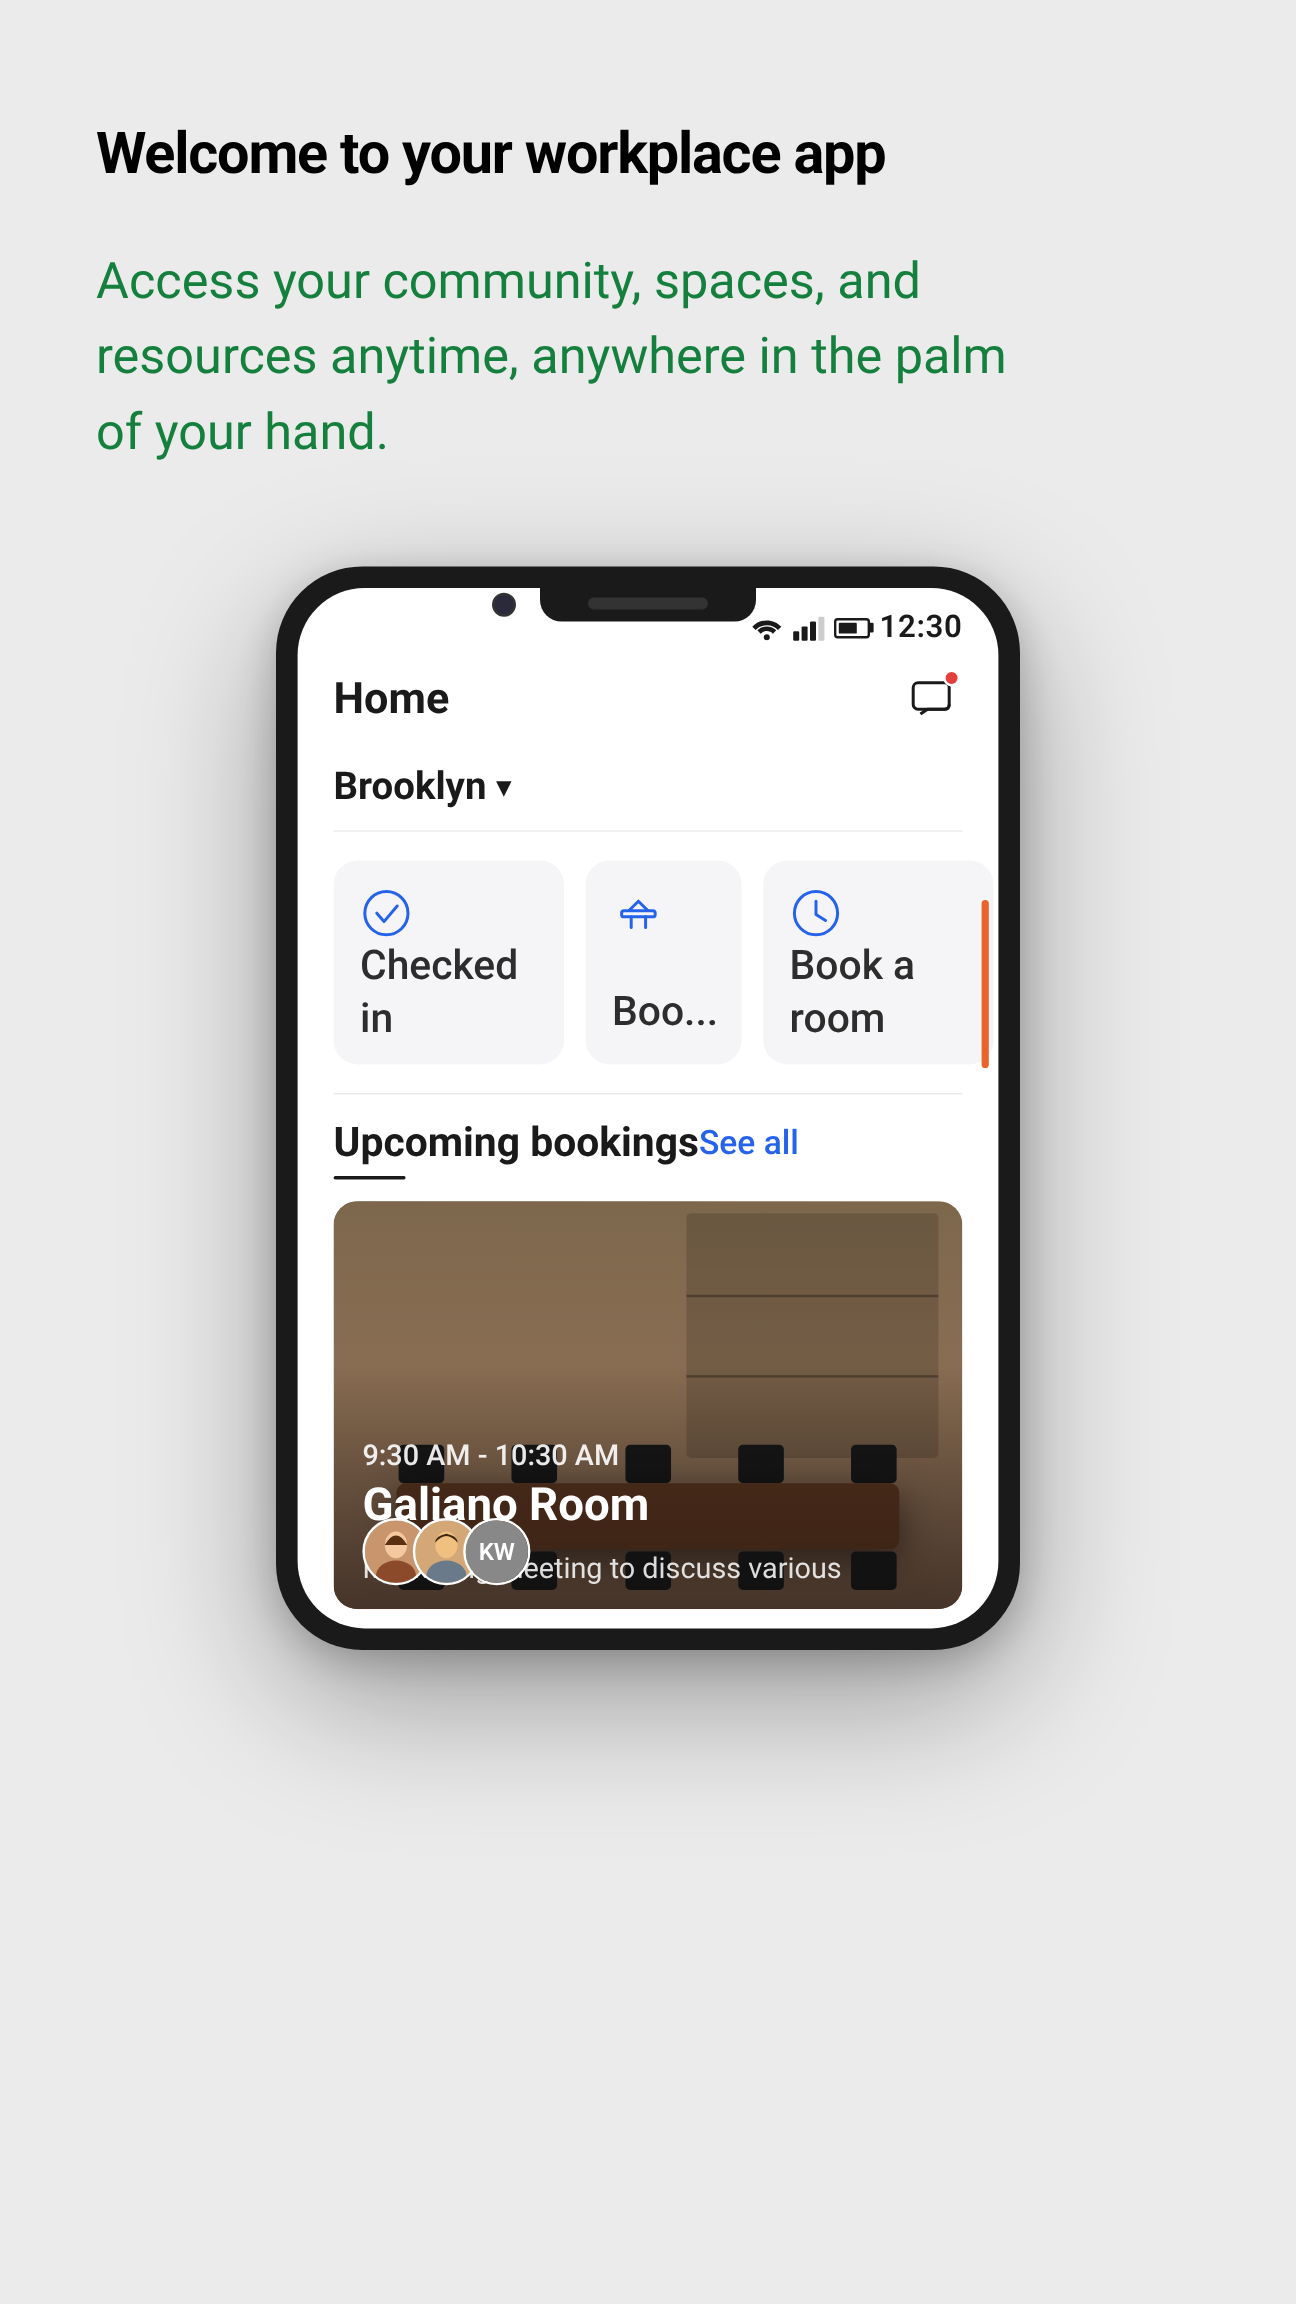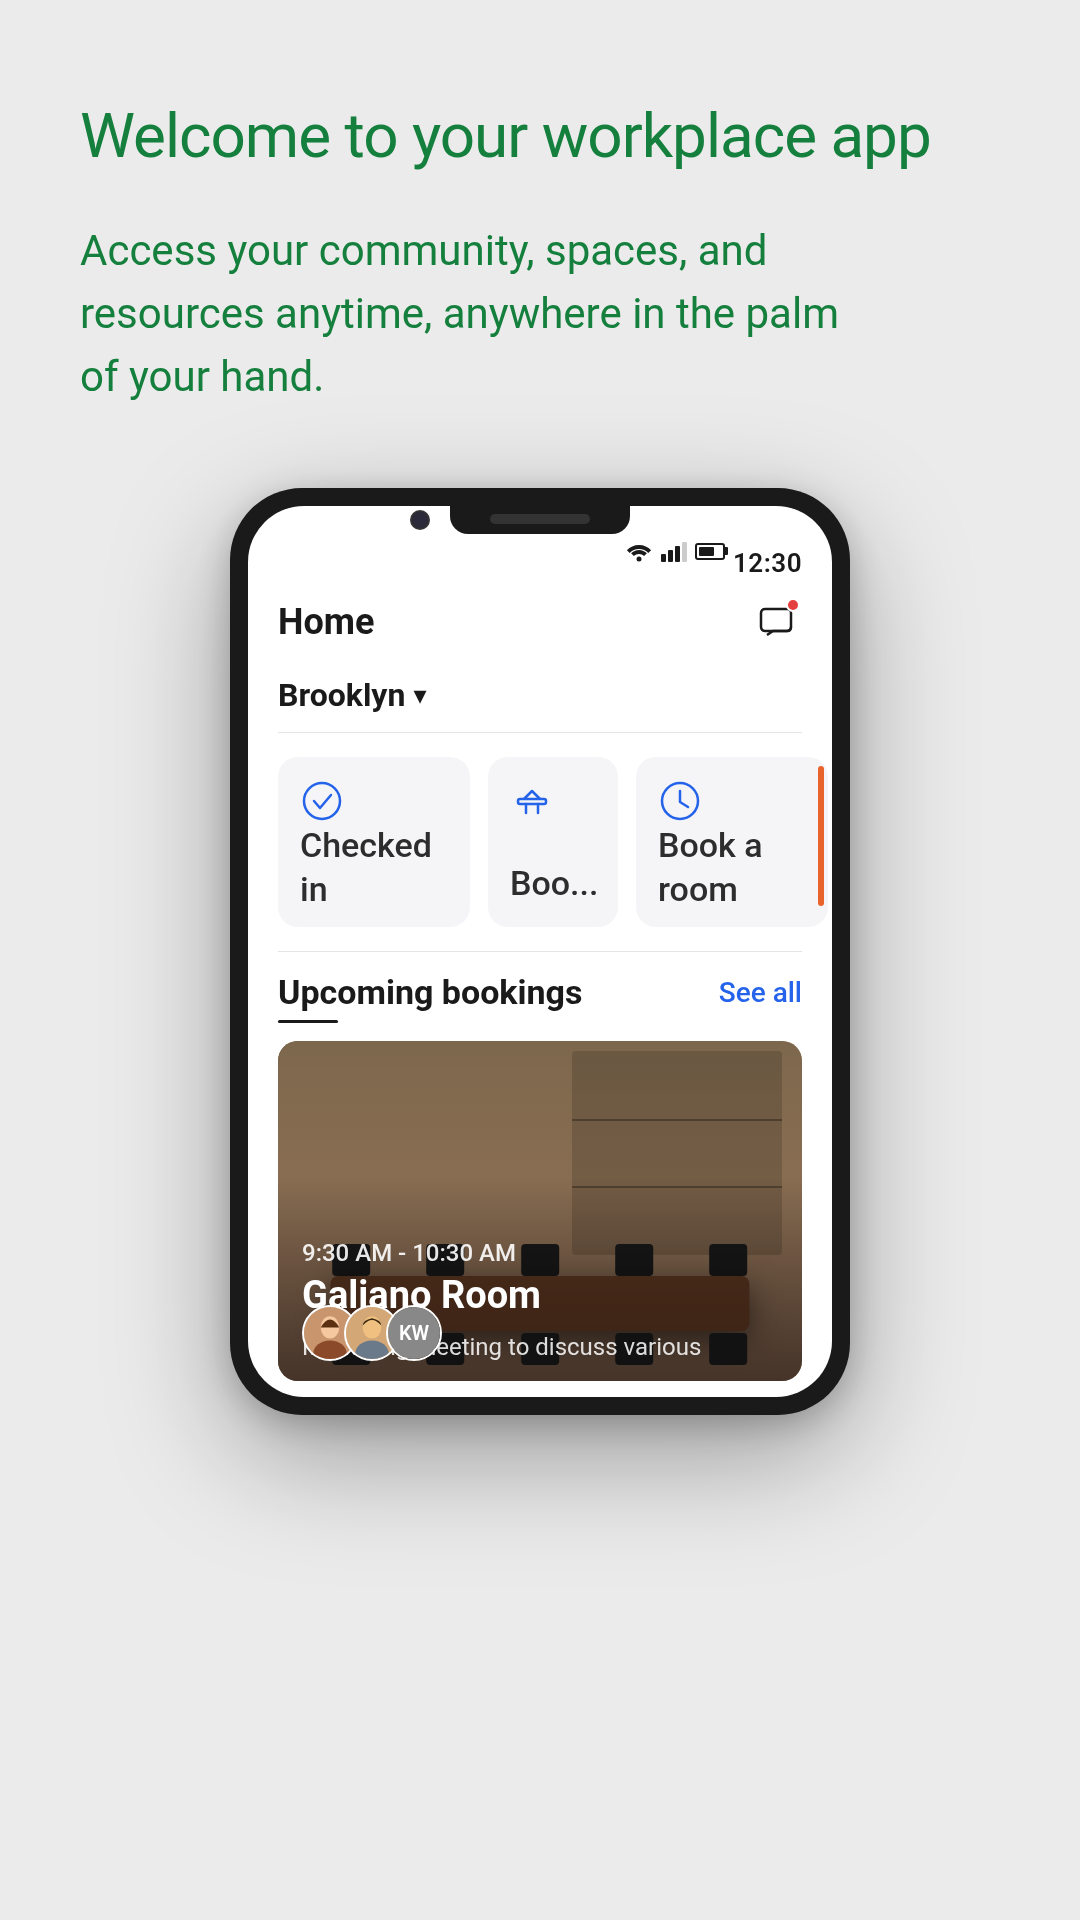--- a/index.html
+++ b/index.html
@@ -22,23 +22,23 @@
       align-items: center;
       padding: 100px 80px 0 80px;
     }
 
     .hero-section {
       width: 100%;
       margin-bottom: 60px;
     }
 
     .hero-title {
-      font-size: 62px;
-      font-weight: 400;
-      color: #15803d;
+      font-size: 48px;
+      font-weight: 700;
+      color: #000000;
       line-height: 1.15;
       margin-bottom: 48px;
       letter-spacing: -1px;
     }
 
     .hero-subtitle {
       font-size: 42px;
       font-weight: 400;
       color: #15803d;
       line-height: 1.5;
@@ -181,21 +181,20 @@
       height: 100%;
       background: #1a1a1a;
       border-radius: 1px;
     }
 
     .status-time {
       font-size: 26px;
       font-weight: 600;
       color: #1a1a1a;
       letter-spacing: 0.5px;
-      margin-top: 24px;
     }
 
     
     .app-header {
       display: flex;
       justify-content: space-between;
       align-items: center;
       padding: 10px 30px 20px 30px;
     }
 
@@ -291,24 +290,22 @@
       line-height: 1.3;
     }
 
     
     .bookings-section {
       padding: 20px 30px 16px 30px;
     }
 
     .section-header {
       display: flex;
-      justify-content: space-between;
       align-items: center;
       margin-bottom: 8px;
-      gap: 16px;
     }
 
     .section-title {
       font-size: 34px;
       font-weight: 700;
       color: #1a1a1a;
     }
 
     .see-all-link {
       font-size: 28px;

